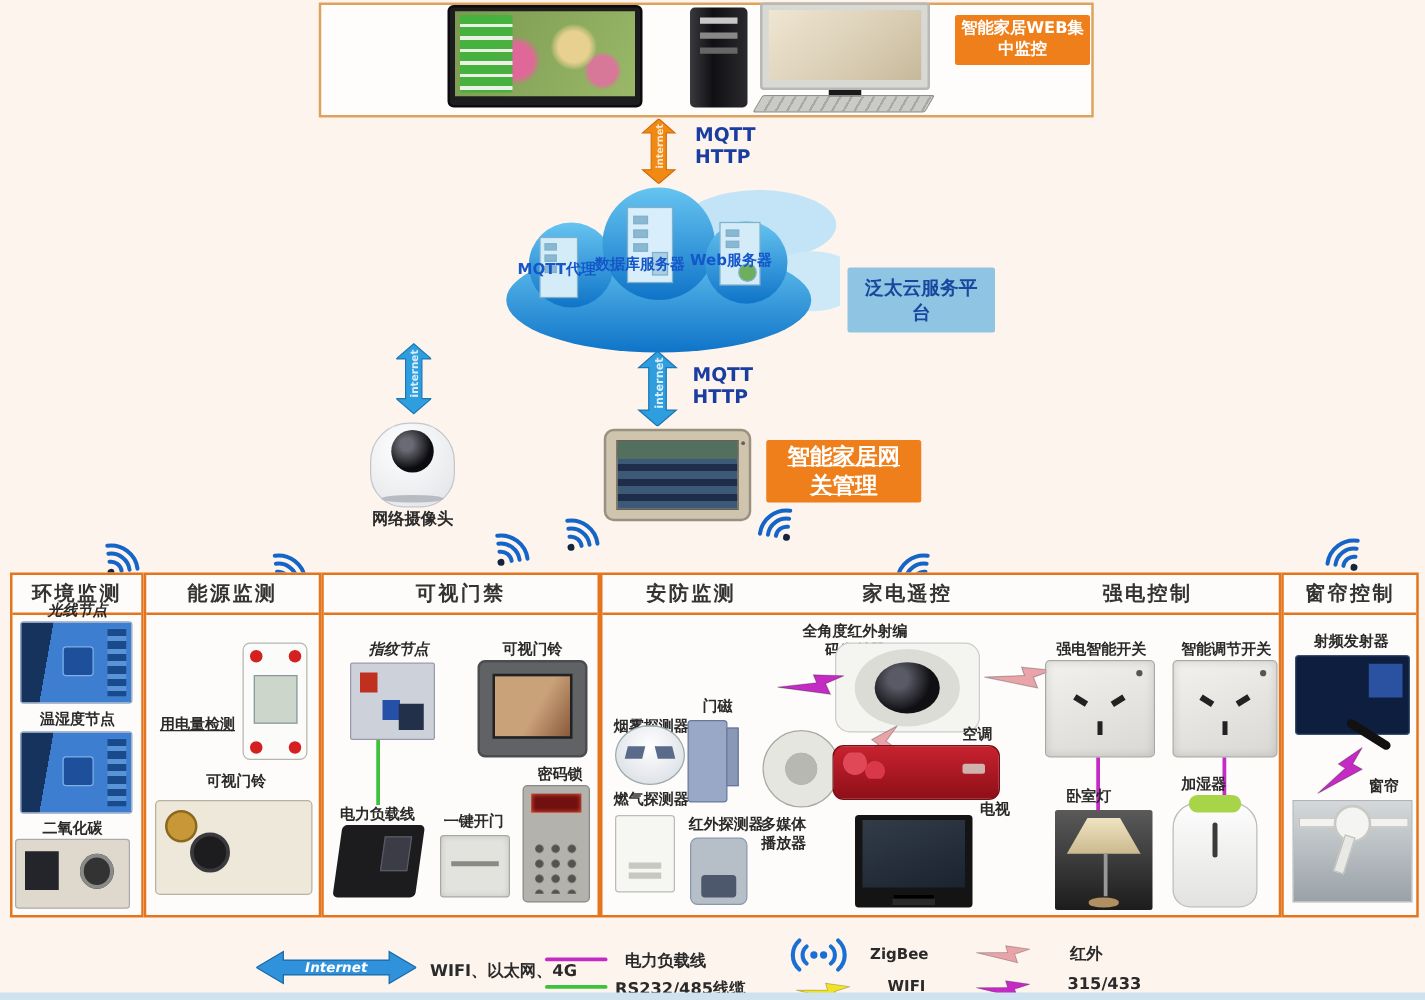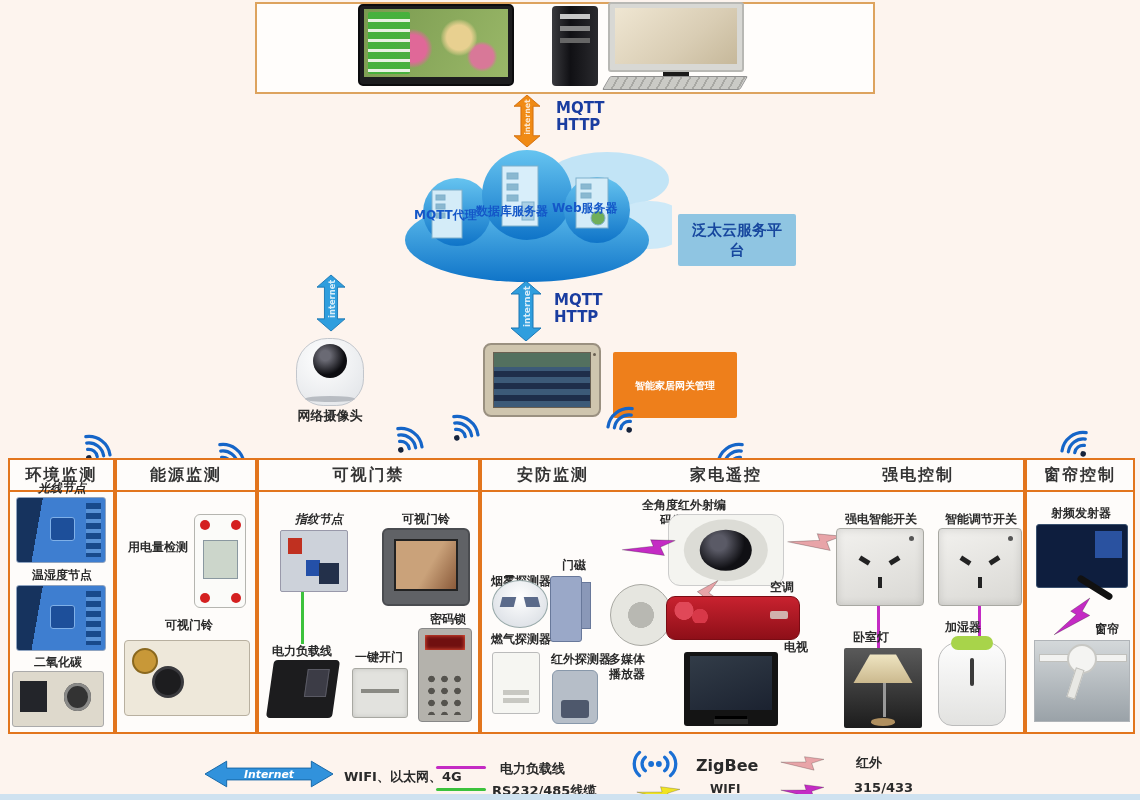--- a/index.html
+++ b/index.html
@@ -122,20 +122,21 @@
   <div class="phone" style="left:358px;top:4px;width:152px;height:78px;">
     <div class="scr"></div>
     <div class="menu"></div>
   </div>
   <div class="tower" style="left:552px;top:6px;width:46px;height:80px;"></div>
   <div class="monitor" style="left:608px;top:2px;width:132px;height:66px;">
     <div class="mscr"></div>
     <div class="stand"></div>
   </div>
   <div class="kb" style="left:606px;top:76px;width:136px;height:12px;"></div>
+  <div class="olabel" style="left:764px;top:12px;width:108px;height:40px;font-size:13px;">智能家居WEB集中监控</div>
 
   <svg class="abs" style="left:511px;top:95px;width:32px;height:52px;" viewBox="0 0 30 60">
     <polygon points="15,0 30,13 22,13 22,47 30,47 15,60 0,47 8,47 8,13 0,13" fill="#f08a14" stroke="#d06a08"></polygon>
     <text transform="translate(19,46) rotate(-90)" font-size="9" font-weight="bold" fill="#ffffffcc">internet</text>
   </svg>
   <div class="navy" style="left:556px;top:100px;">
     <div>MQTT</div>
     <div>HTTP</div>
   </div>
 
@@ -187,21 +188,21 @@
   </div>
 
   <svg class="abs" style="left:317px;top:267px;width:28px;height:72px;" viewBox="0 0 30 60">
     <polygon points="15,0 30,13 22,13 22,47 30,47 15,60 0,47 8,47 8,13 0,13" fill="#2f9ede" stroke="#1b77b4"></polygon>
     <text transform="translate(19,46) rotate(-90)" font-size="9" font-weight="bold" fill="#ffffffd0">internet</text>
   </svg>
   <div class="camera-body" style="left:296px;top:338px;width:66px;height:66px;"></div>
   <div class="lbl" style="left:288px;top:408px;width:84px;font-size:13px;">网络摄像头</div>
 
   <div class="gateway" style="left:483px;top:343px;width:114px;height:70px;"></div>
-  <div class="olabel" style="left:613px;top:352px;width:124px;height:66px;font-size:10px;padding:4px 12px;">智能家居网关管理</div>
+  <div class="olabel" style="left:613px;top:352px;width:124px;height:50px;font-size:18px;padding:4px 12px;text-decoration:underline;">智能家居网关管理</div>
 
   <svg class="wifi" style="left:82px;top:432px;width:30px;height:30px;transform:rotate(-8deg);" viewBox="0 0 28 28">
     <g fill="none" stroke="#1565c8" stroke-width="3" stroke-linecap="round">
       <path d="M5,15 A8,8 0 0 1 13,23"></path>
         <path d="M5,9 A14,14 0 0 1 19,23"></path>
         <path d="M5,3 A20,20 0 0 1 25,23"></path>
       </g>
     <circle cx="5" cy="23" r="2.6" fill="#16233c"></circle>
   </svg>
   <svg class="wifi" style="left:216px;top:440px;width:30px;height:30px;transform:rotate(-8deg);" viewBox="0 0 28 28">
@@ -273,21 +274,21 @@
     <div class="sec-head">窗帘控制</div>
   </div>
 
   <div class="lbl" style="left:22px;top:481px;width:80px;font-style:italic;">光线节点</div>
   <div class="dev pcb-blue" style="left:16px;top:497px;width:90px;height:66px;"></div>
   <div class="lbl" style="left:18px;top:568px;width:88px;">温湿度节点</div>
   <div class="dev pcb-blue" style="left:16px;top:585px;width:90px;height:66px;"></div>
   <div class="lbl" style="left:18px;top:655px;width:80px;">二氧化碳</div>
   <div class="dev pcb-dark" style="left:12px;top:671px;width:92px;height:56px;"></div>
 
-  <div class="lbl" style="left:122px;top:540px;width:72px;">用电量检测</div>
+  <div class="lbl" style="left:122px;top:572px;width:72px;text-decoration:underline;">用电量检测</div>
   <div class="dev meter" style="left:194px;top:514px;width:52px;height:94px;"></div>
   <div class="lbl" style="left:150px;top:618px;width:78px;">可视门铃</div>
   <div class="dev water" style="left:124px;top:640px;width:126px;height:76px;"></div>
 
   <div class="lbl" style="left:286px;top:512px;width:66px;font-style:italic;">指纹节点</div>
   <div class="dev fp-board" style="left:280px;top:530px;width:68px;height:62px;"></div>
   <div class="lbl" style="left:394px;top:512px;width:64px;">可视门铃</div>
   <div class="dev doorbell" style="left:382px;top:528px;width:88px;height:78px;"></div>
   <div class="vline green" style="left:301px;top:592px;height:52px;"></div>
   <div class="lbl" style="left:264px;top:644px;width:76px;">电力负载线</div>
@@ -369,21 +370,21 @@
   <svg class="abs" style="left:624px;top:750px;width:62px;height:28px;" viewBox="0 0 64 28">
     <g fill="none" stroke="#1a6fd4" stroke-width="3.4" stroke-linecap="round">
       <path d="M16,2 A16,16 0 0 0 16,26"></path>
         <path d="M22,7 A9,9 0 0 0 22,21"></path>
       <path d="M48,2 A16,16 0 0 1 48,26"></path>
         <path d="M42,7 A9,9 0 0 1 42,21"></path>
       </g>
     <circle cx="28" cy="14" r="3" fill="#1a6fd4"></circle>
       <circle cx="36" cy="14" r="3" fill="#1a6fd4"></circle>
   </svg>
-  <div class="legend-text" style="left:696px;top:756px;font-size:16px;">ZigBee</div>
+  <div class="legend-text" style="left:696px;top:756px;font-size:12px;">ZigBee</div>
   <svg class="bolt bolt-y" style="left:648px;top:774px;width:24px;height:40px;transform:rotate(64deg);" viewBox="0 0 26 44">
     <polygon points="18,0 6,18 12,19 0,44 24,15 16,14"></polygon>
     </svg>
   <div class="legend-text" style="left:710px;top:782px;font-size:12px;">WIFI</div>
   <svg class="bolt bolt-p" style="left:792px;top:744px;width:24px;height:40px;transform:rotate(64deg);" viewBox="0 0 26 44">
     <polygon points="18,0 6,18 12,19 0,44 24,15 16,14"></polygon>
     </svg>
   <div class="legend-text" style="left:856px;top:754px;">红外</div>
   <svg class="bolt bolt-m" style="left:792px;top:772px;width:24px;height:40px;transform:rotate(64deg);" viewBox="0 0 26 44">
     <polygon points="18,0 6,18 12,19 0,44 24,15 16,14"></polygon>

